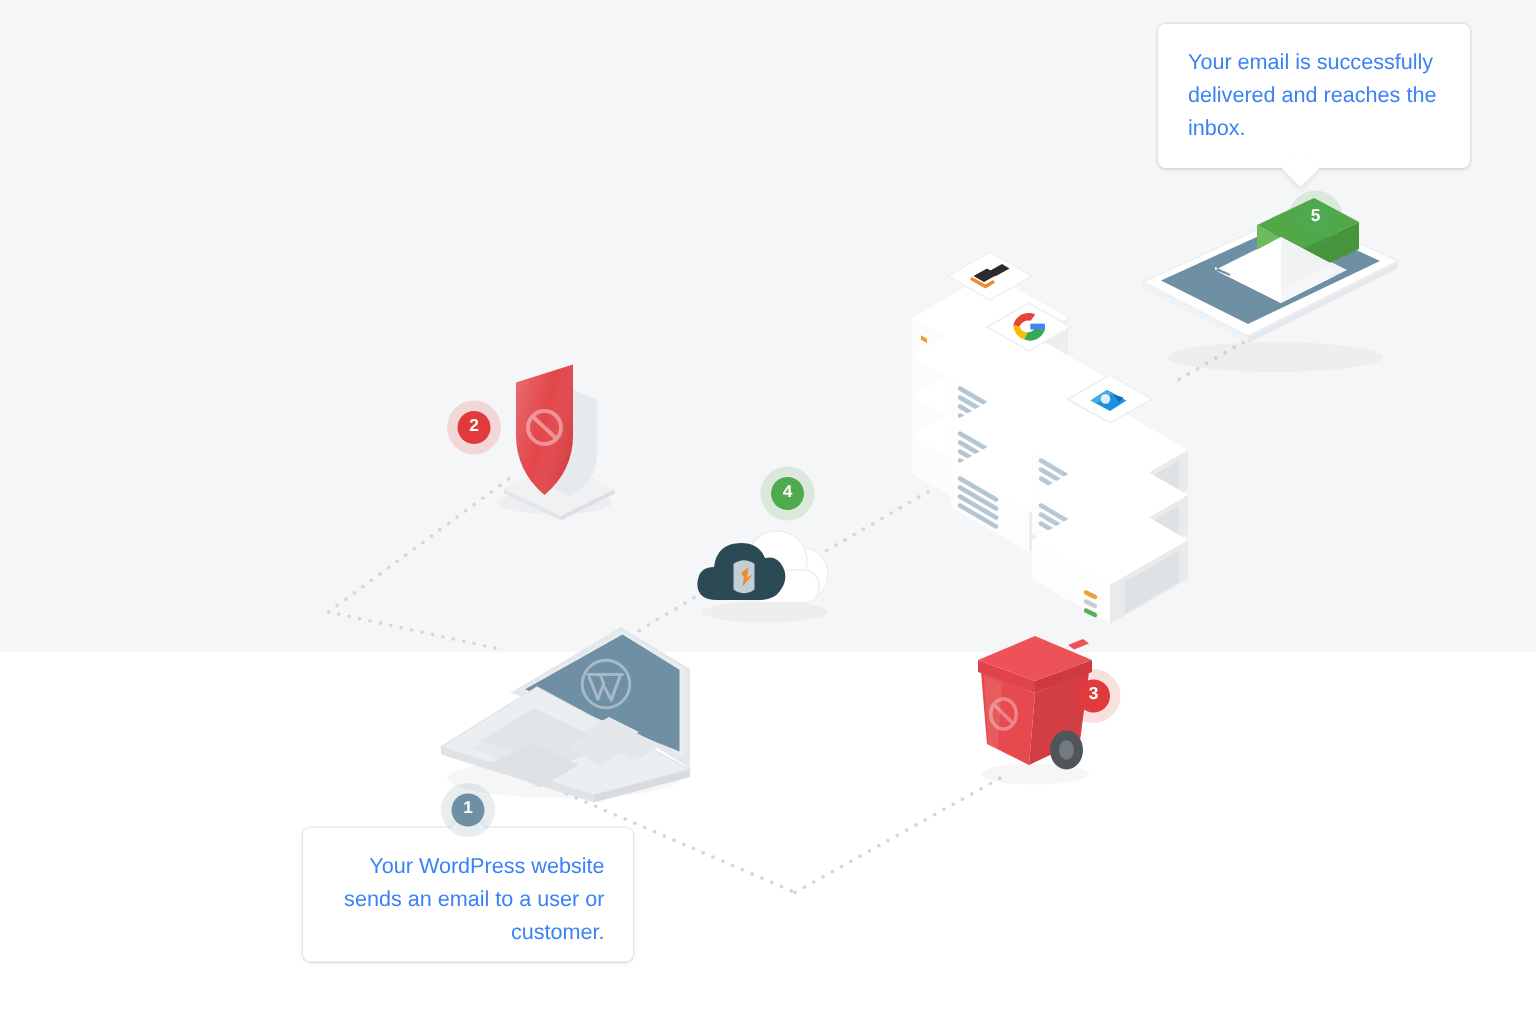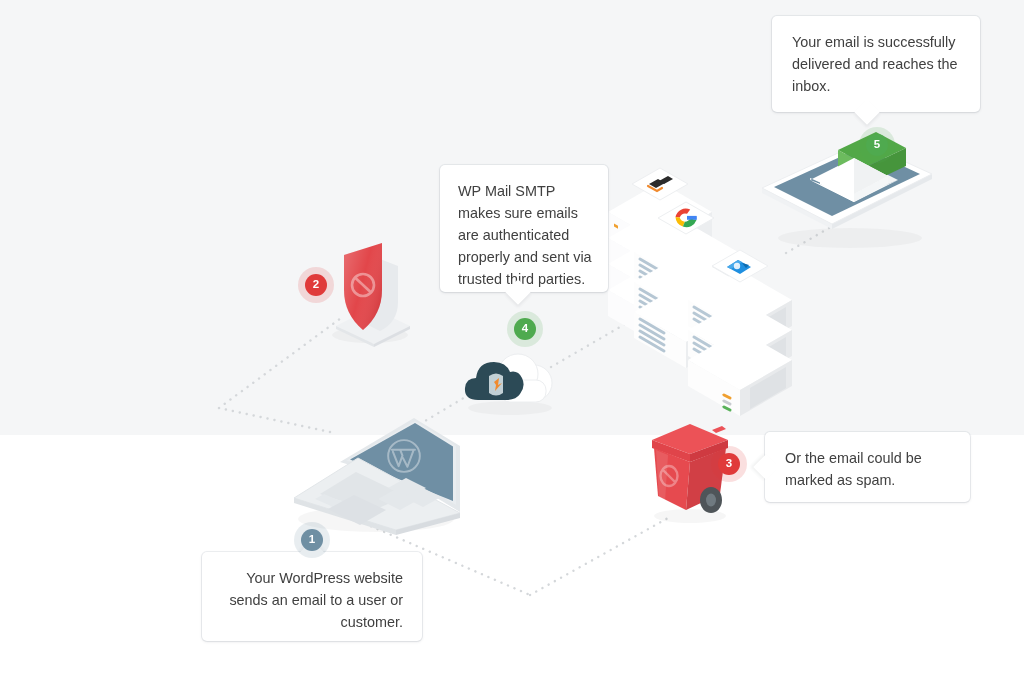--- a/index.html
+++ b/index.html
@@ -17,21 +17,21 @@
 
   
   .connectors{position:absolute;left:0;top:0;width:1024px;height:679px;pointer-events:none;}
 
   
   .callout{
     position:absolute;
     background:#ffffff;
     border-radius:5px;
     box-shadow:0 1px 3px rgba(60,65,75,.13), 0 0 0 1px rgba(200,205,212,.30);
-    color:#404040;
+    color:#3b82f6;
     font-size:14.4px;
     line-height:1.52;
     box-sizing:border-box;
     padding:16px 19px 16px 20px;
   }
   .callout .txt{display:block;white-space:pre-line;}
 
   
   .tail{position:absolute;width:18px;height:18px;background:#ffffff;transform:rotate(45deg);}
   .tail.down{box-shadow:2px 2px 3px rgba(60,65,75,.08);}
@@ -379,41 +379,28 @@
         <ellipse cx="31" cy="58" rx="8.5" ry="10" fill="none" stroke="#ffffff" stroke-width="2.4"></ellipse>
         <line x1="25" y1="52" x2="37" y2="64" stroke="#ffffff" stroke-width="2.4"></line>
       </g>
 
       <ellipse cx="73" cy="82" rx="11" ry="13" fill="#4f5559"></ellipse>
       <ellipse cx="73" cy="82" rx="5" ry="6.5" fill="#707a80"></ellipse>
     </svg>
   </div>
 
 
-  <div class="callout" style="left:440px;top:165px;width:168px;height:127px;padding:16px 16px 16px 18px;">
-    <span class="txt">WP Mail SMTP
-makes sure emails
-are authenticated
-properly and sent via
-trusted third parties.</span>
-    <div class="tail down" style="left:69px;top:118px;"></div>
-  </div>
 
   <div class="callout" style="left:772px;top:16px;width:208px;height:96px;">
     <span class="txt">Your email is successfully
 delivered and reaches the
 inbox.</span>
     <div class="tail down" style="left:86px;top:87px;"></div>
   </div>
 
-  <div class="callout" style="left:765px;top:432px;width:205px;height:70px;">
-    <span class="txt">Or the email could be
-marked as spam.</span>
-    <div class="tail left" style="left:-8px;top:26px;"></div>
-  </div>
 
   <div class="callout" style="left:202px;top:552px;width:220px;height:89px;text-align:right;">
     <span class="txt">Your WordPress website
 sends an email to a user or
 customer.</span>
     <div class="tail up" style="left:101px;top:-8px;"></div>
   </div>
 
   <div class="badge" style="left: 301px; top: 529px; background: rgb(111, 143, 164);">
     <span class="halo" style="background:rgba(111,143,164,0.16);"></span>

